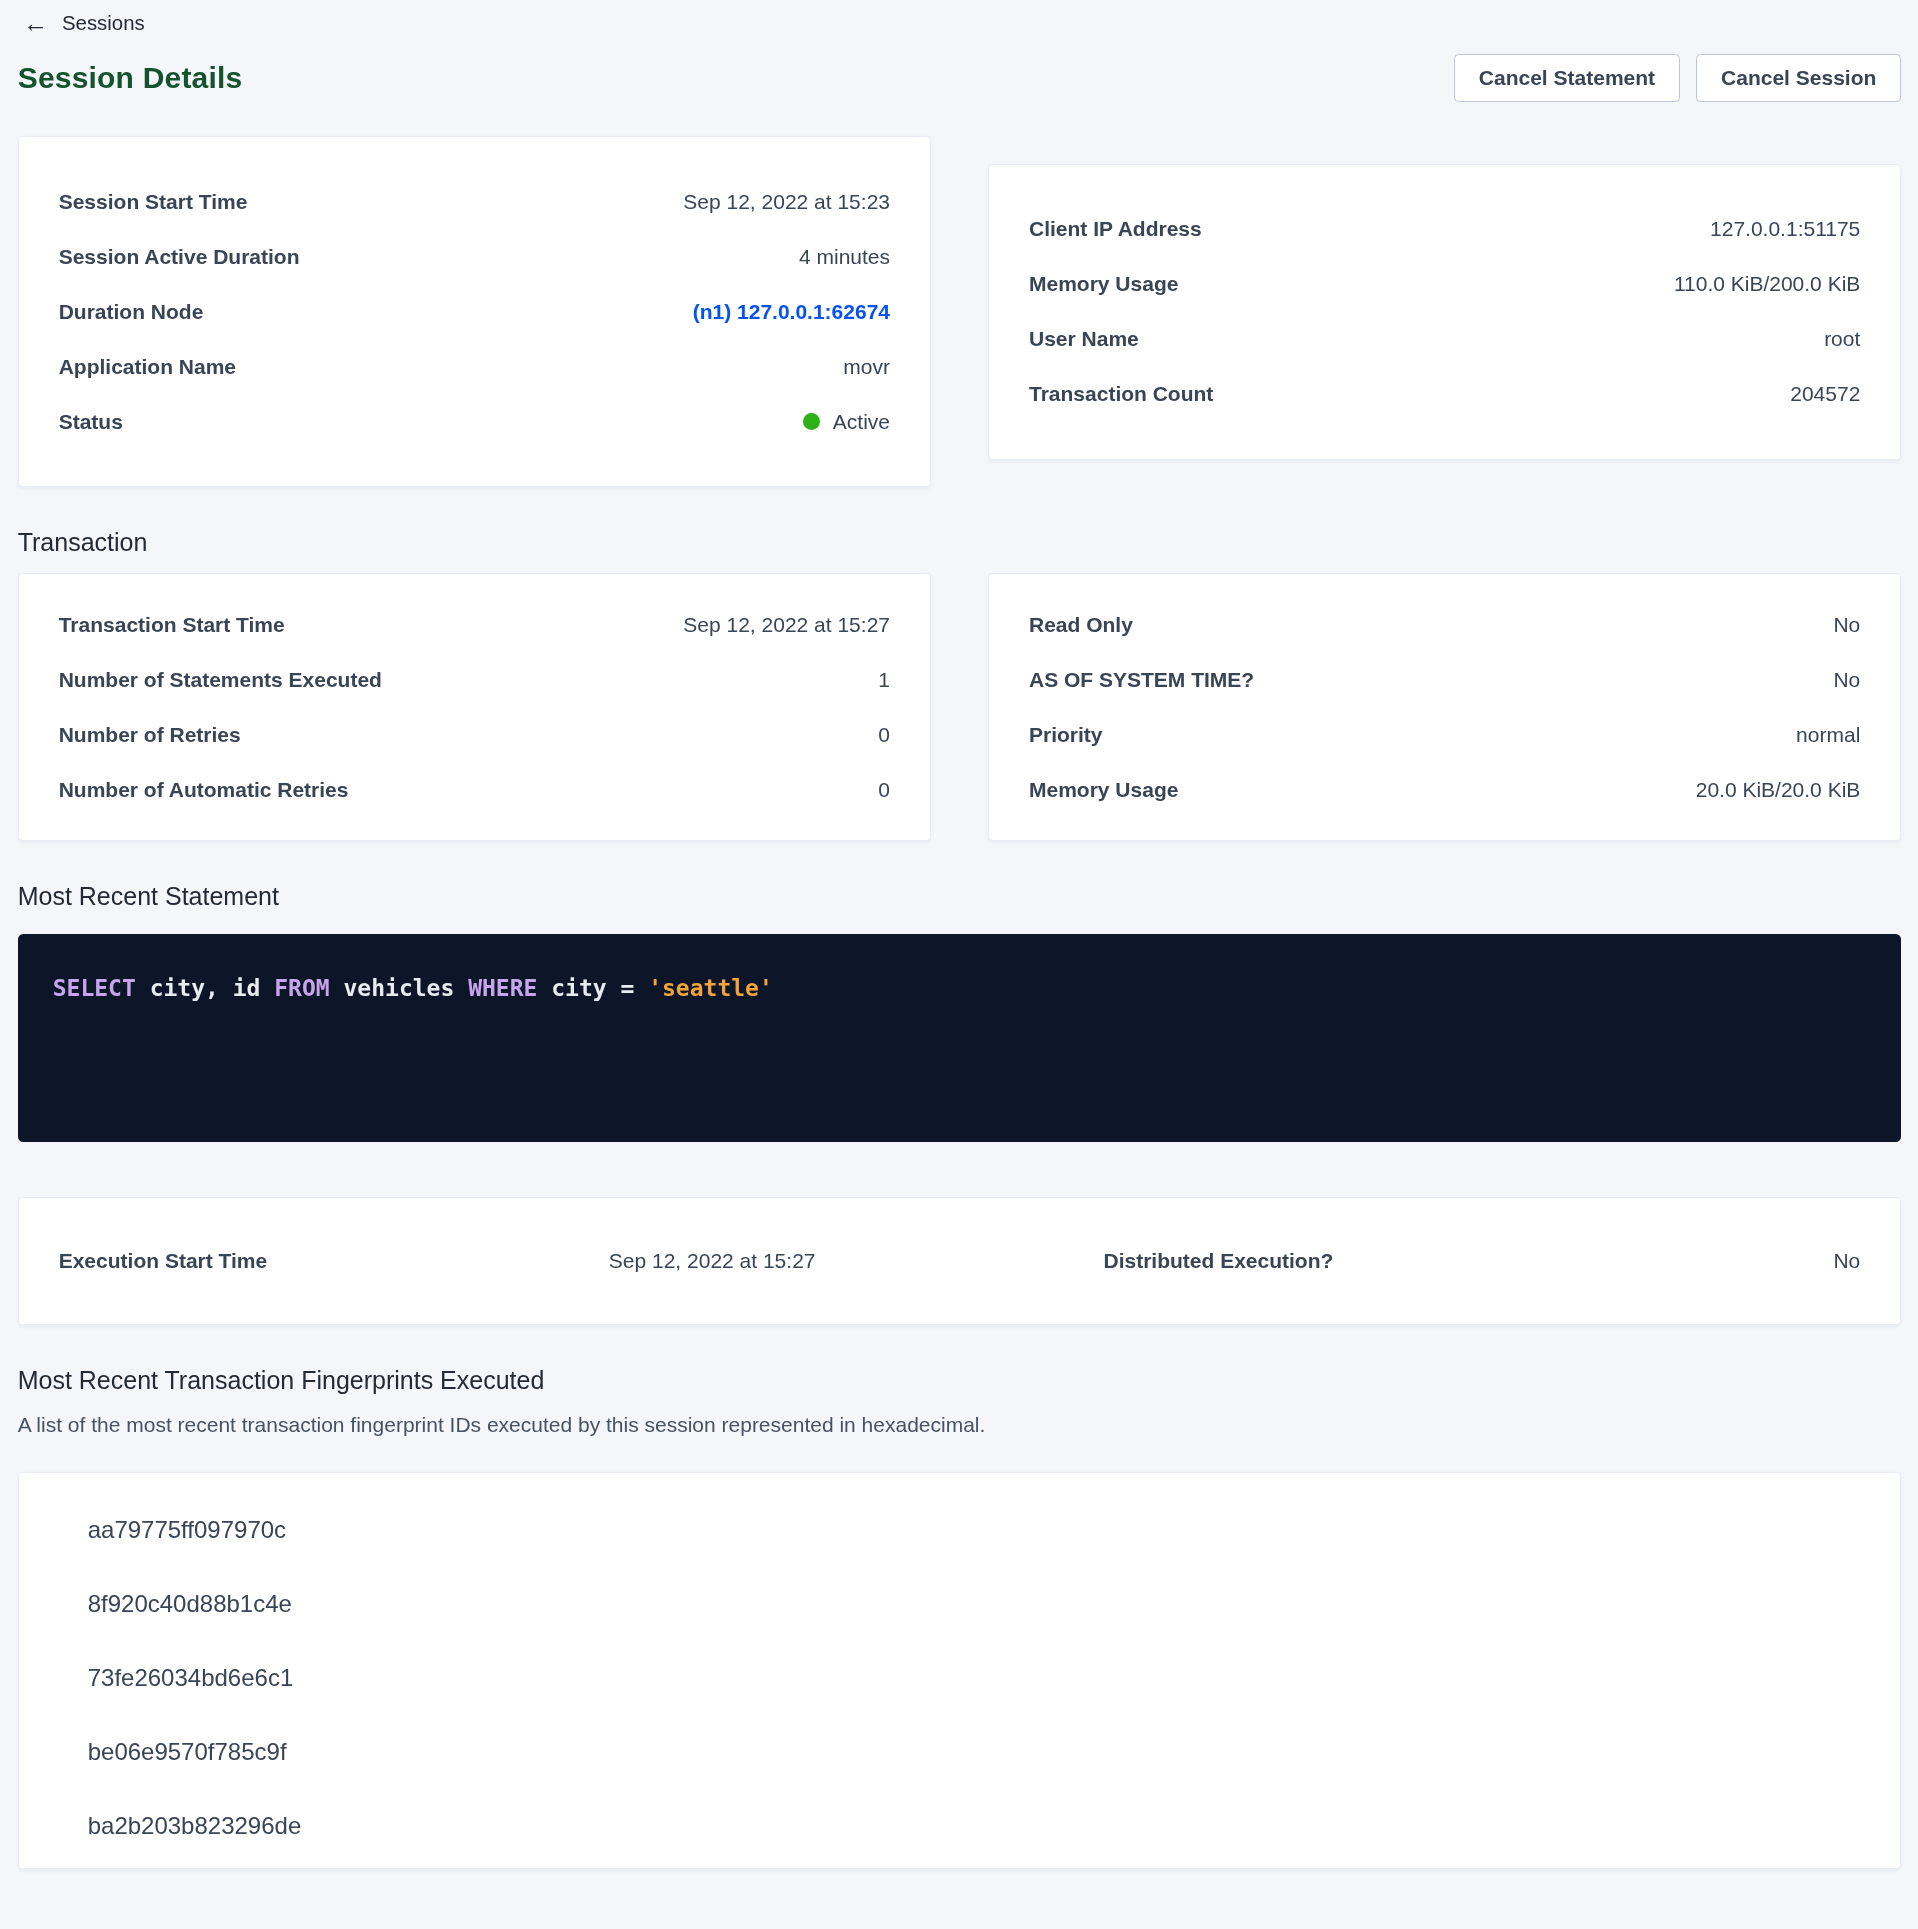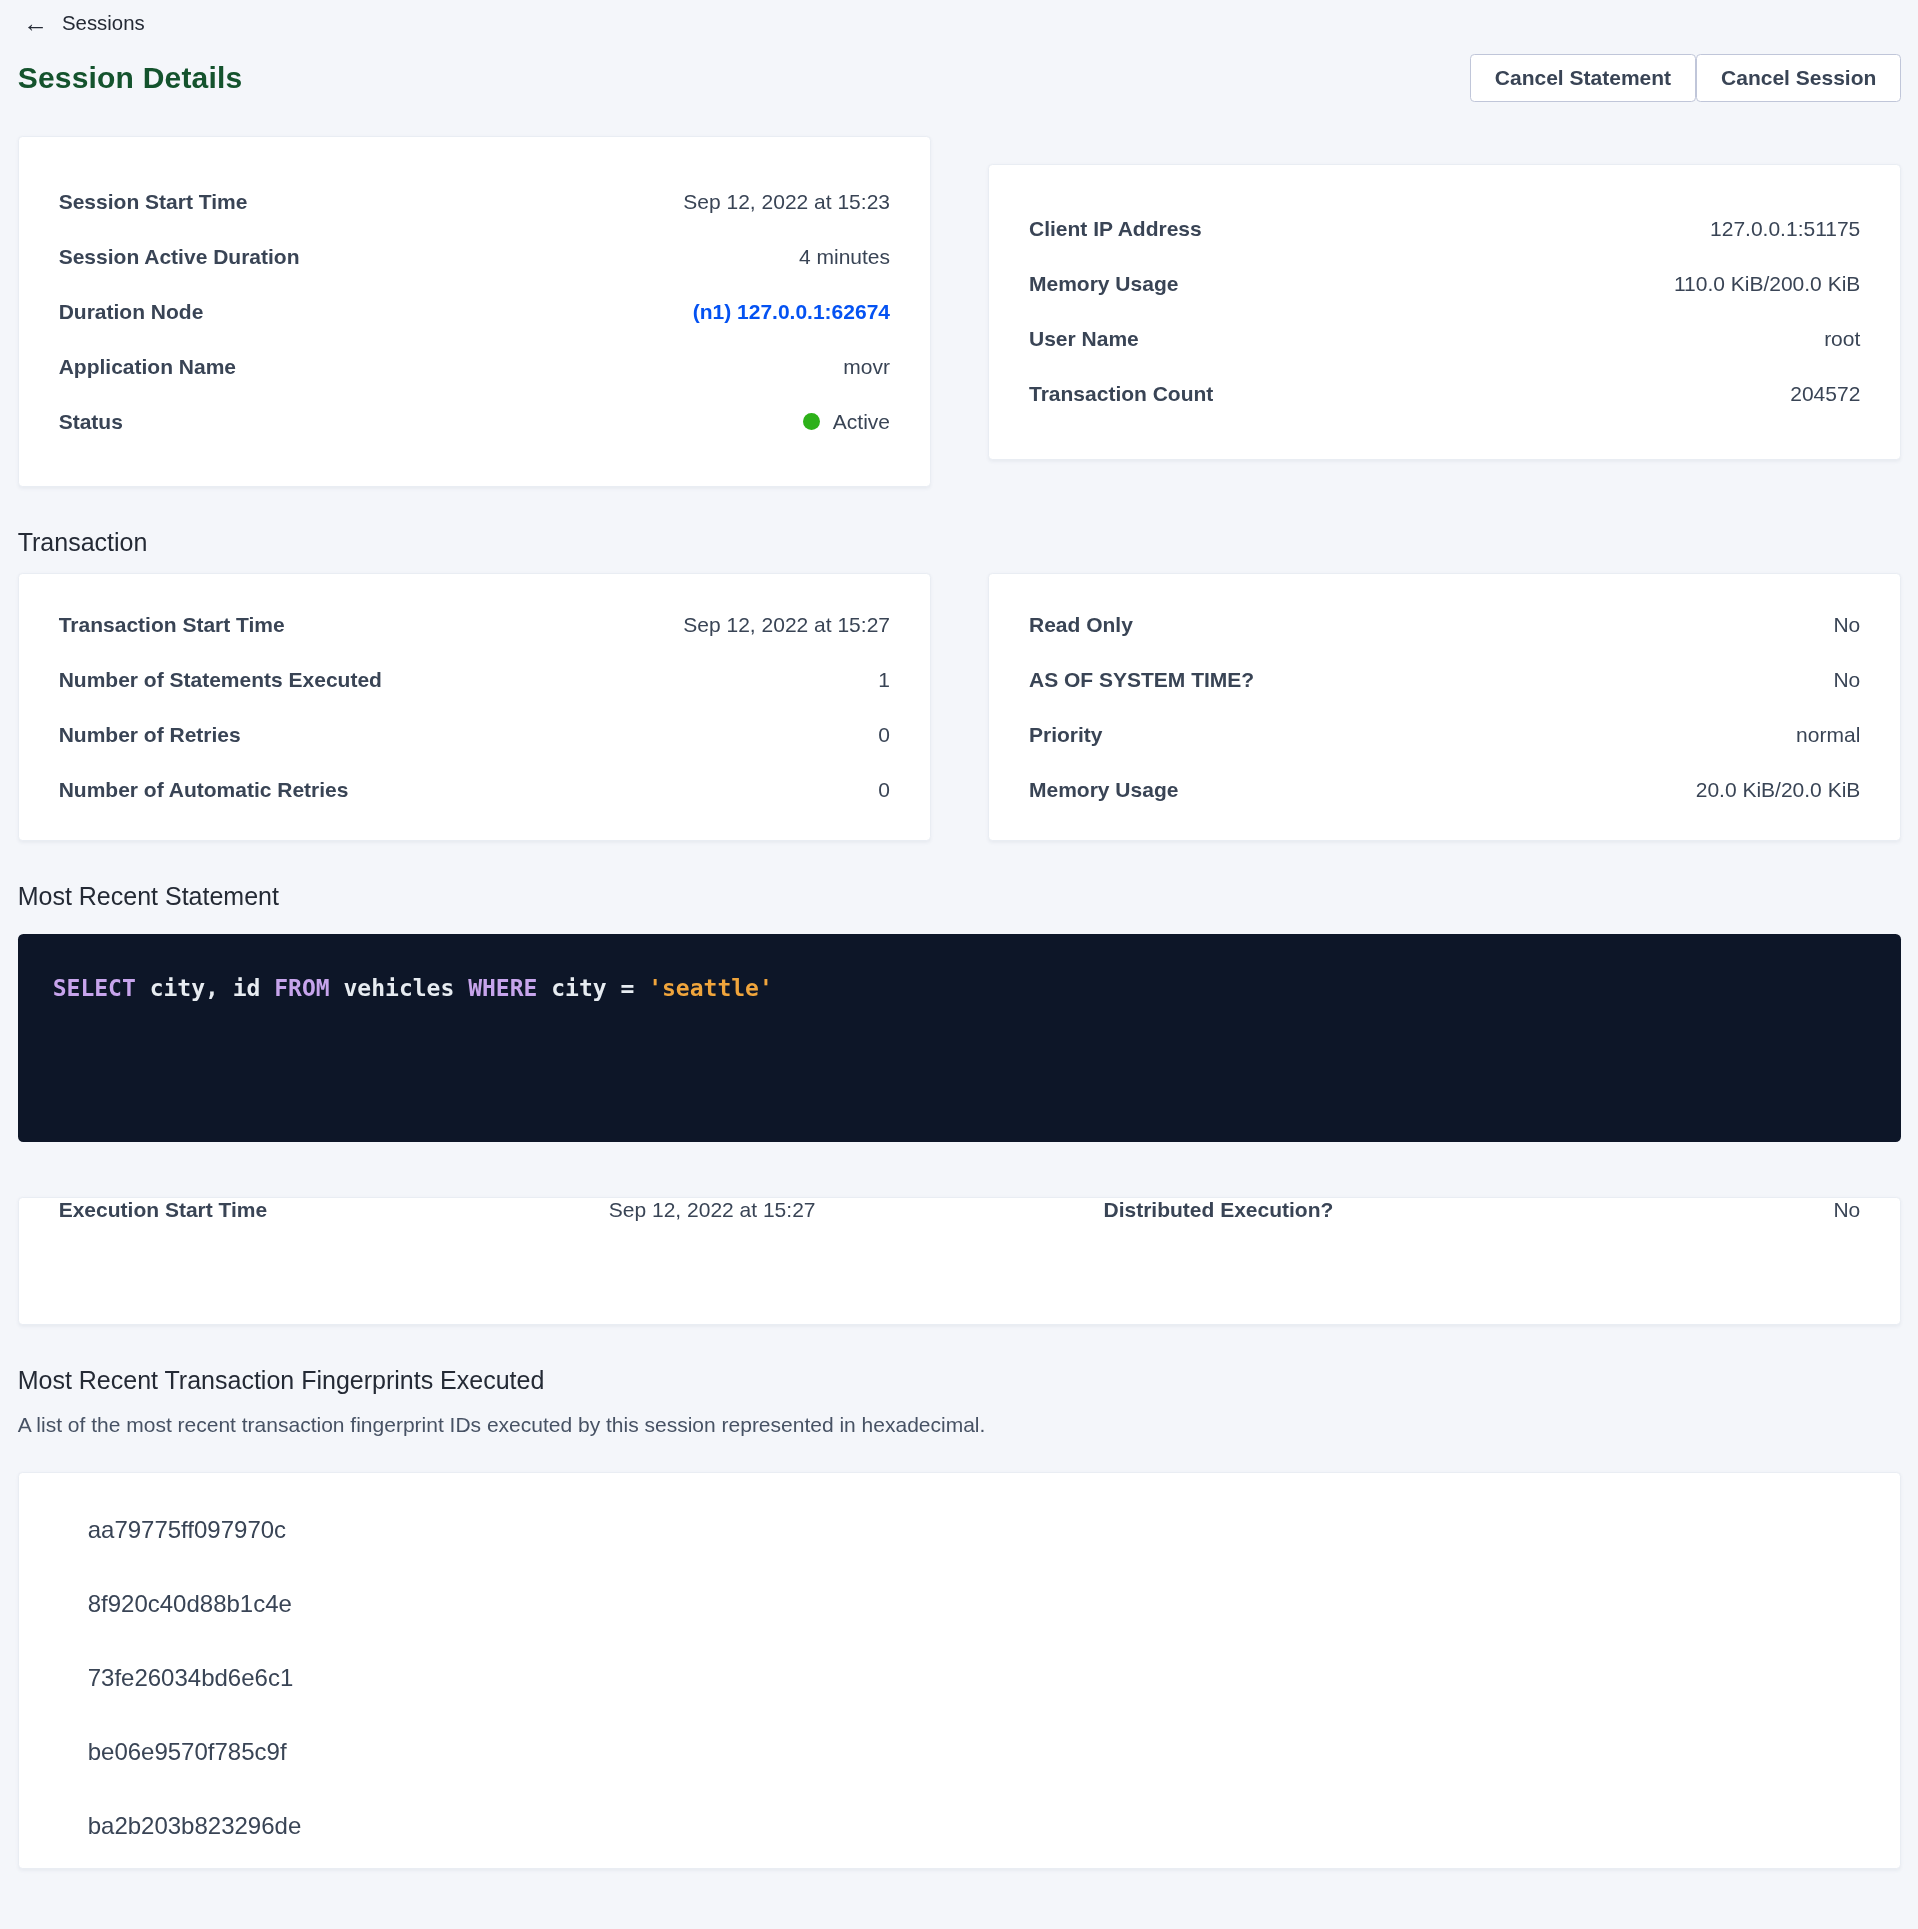--- a/index.html
+++ b/index.html
@@ -18,21 +18,21 @@
     font-size:20.4px; color:#242a35; cursor:pointer; width:max-content;
   }
   .back-arrow { font-size:25px; line-height:1; color:#242a35; }
 
   
   .header-row {
     display:flex; justify-content:space-between; align-items:center;
     margin-top:12.4px; height:53px;
   }
   .page-title { font-size:30px; font-weight:bold; color:#14532d; letter-spacing:0.2px; }
-  .actions { display:flex; }
+  .actions { display:flex; gap:16px; }
   .btn {
     background:#ffffff; border:0.9px solid #c0c6d9; border-radius:4.4px;
     font-family:"Liberation Sans", sans-serif;
     font-size:21px; font-weight:bold; color:#394455;
     padding:0 24px; height:48px; cursor:pointer;
   }
 
   
   .cards-row { display:flex; gap:57px; align-items:center; margin-top:32px; }
   .card {
@@ -58,21 +58,21 @@
     background:#0d1628; border-radius:5.3px;
     height:208px; padding:41px 35px; margin-top:23px;
   }
   .sql-code { font-family:"DejaVu Sans Mono", monospace; font-size:23px; font-weight:bold; }
   .sql-code span { white-space:pre; }
   .kw  { color:#c7a4ec; }
   .pl  { color:#e7ecf1; }
   .str { color:#f0a53c; }
 
   
-  .exec-card { margin-top:55px; height:128px; display:flex; align-items:flex-start; padding:0 40px; }
+  .exec-card { margin-top:55px; height:128px; display:flex; align-items:center; padding:0 40px; }
   .exec-half { flex:1; display:flex; align-items:center; justify-content:space-between; }
   .exec-half.first  { padding-right:133px; }
   .exec-half.second { padding-left:155px; }
 
   
   .subtitle { font-size:21px; color:#475264; font-weight:normal; margin-top:17.7px; }
   .fp-card { margin-top:35px; padding:19.5px 40px 5.3px 69px; }
   .fp-row { height:74px; display:flex; align-items:center; font-size:24px; color:#394455; }
 </style>
 </head>

